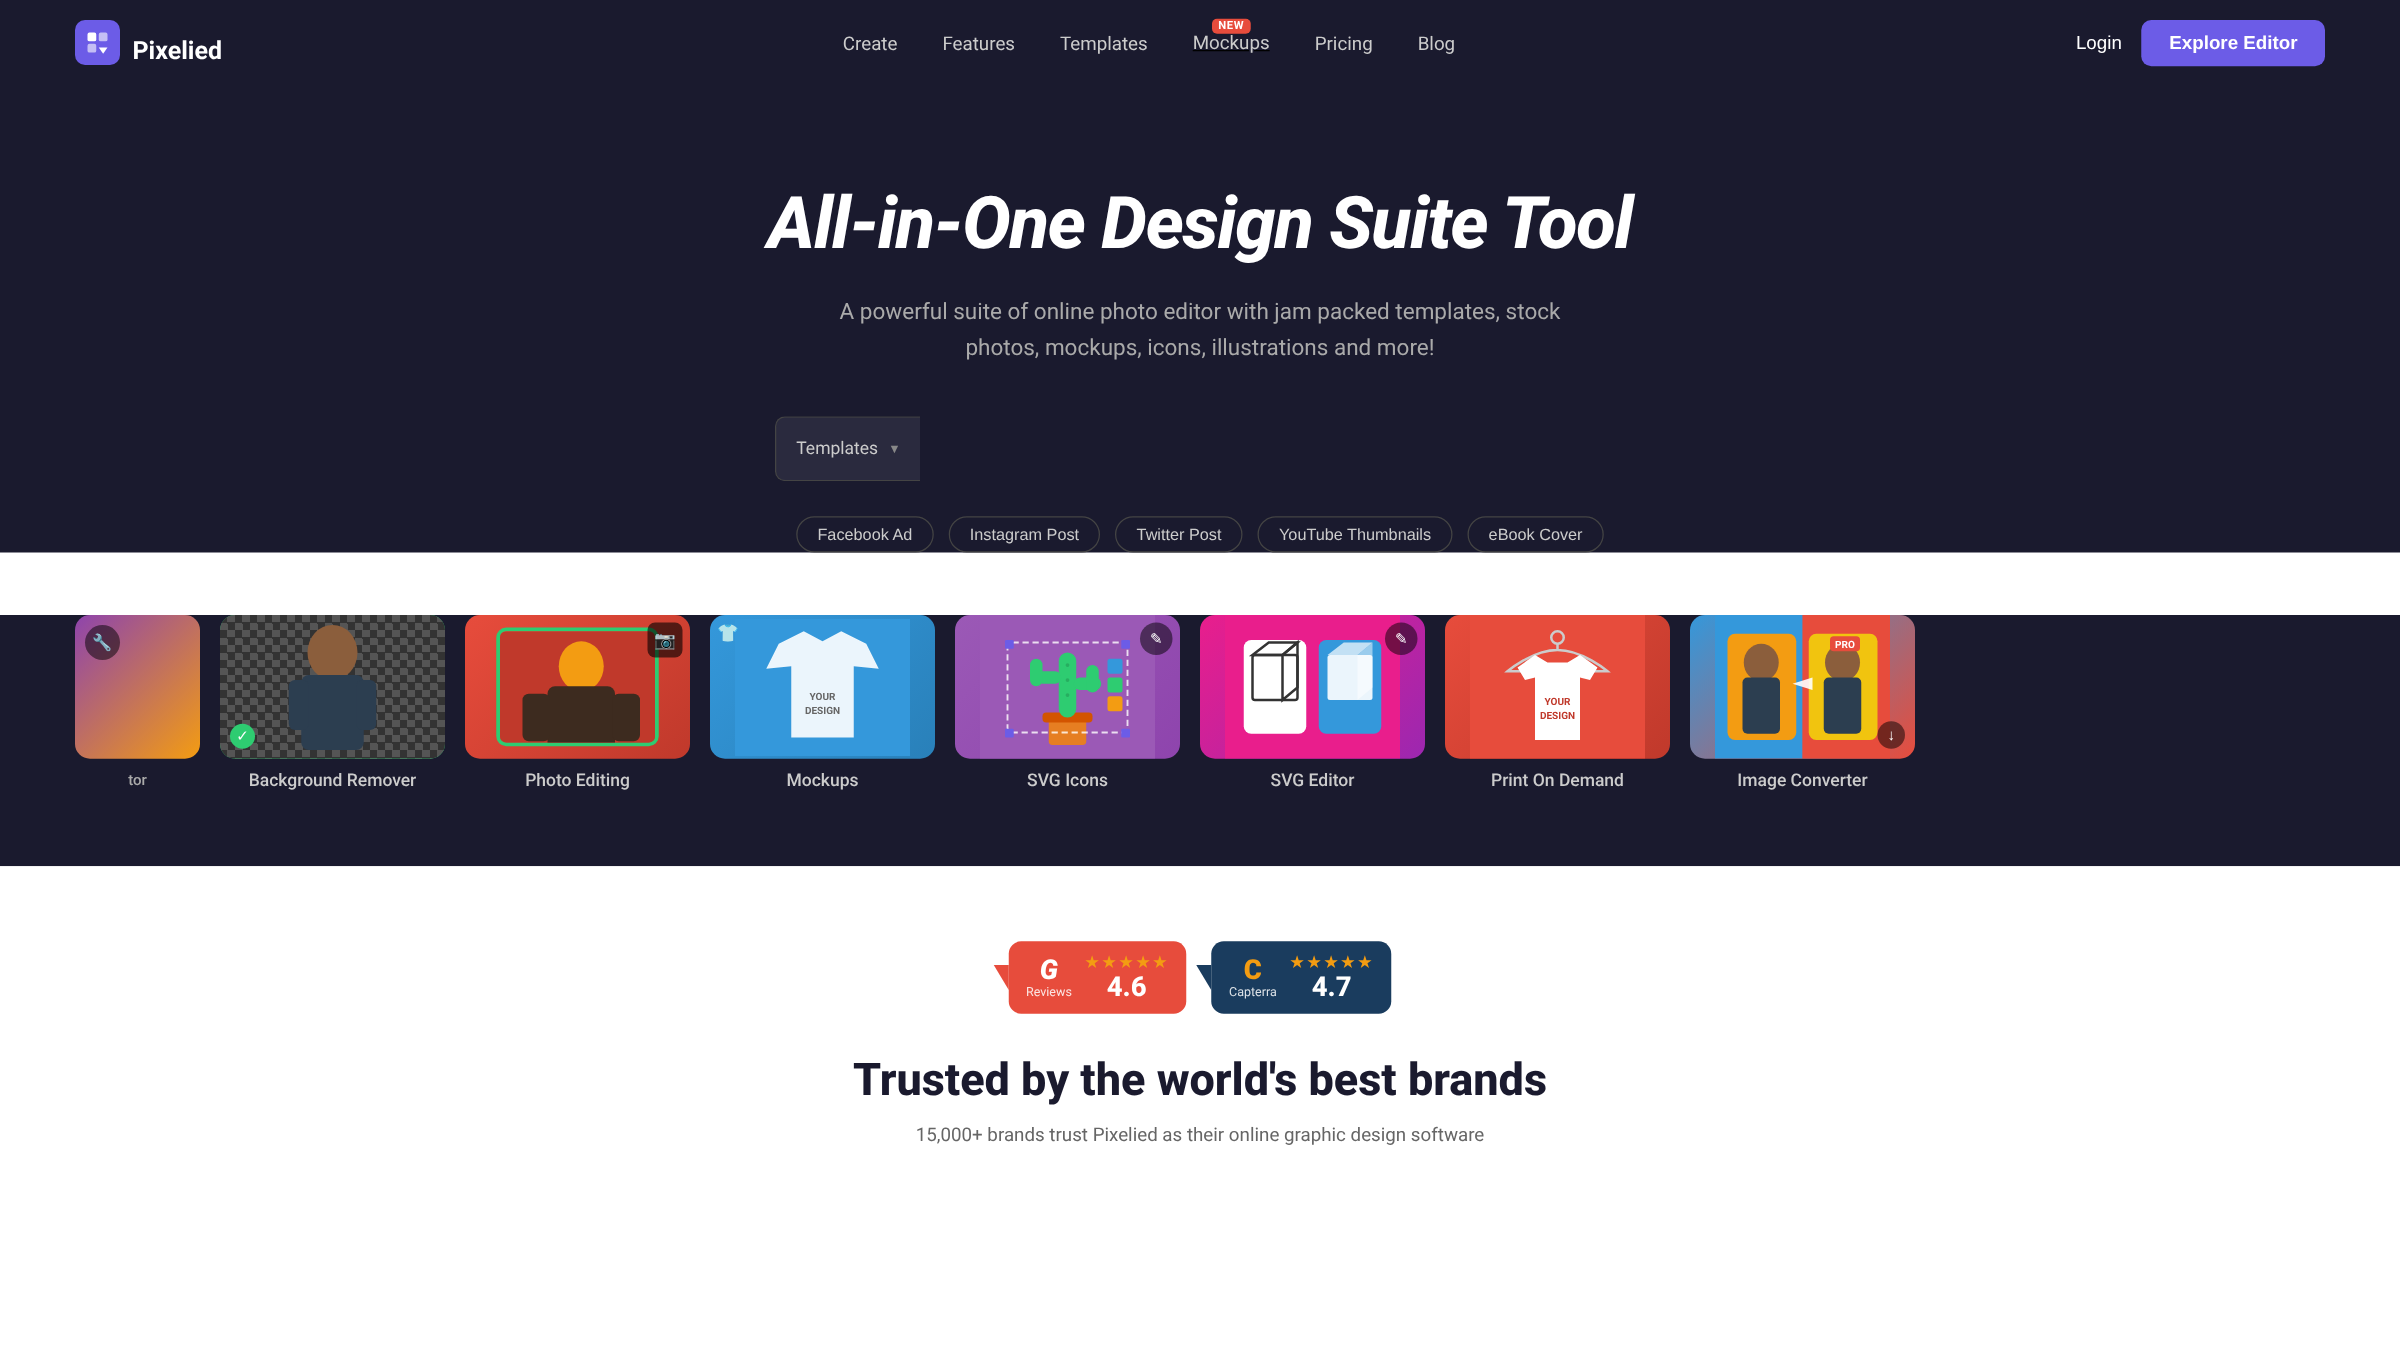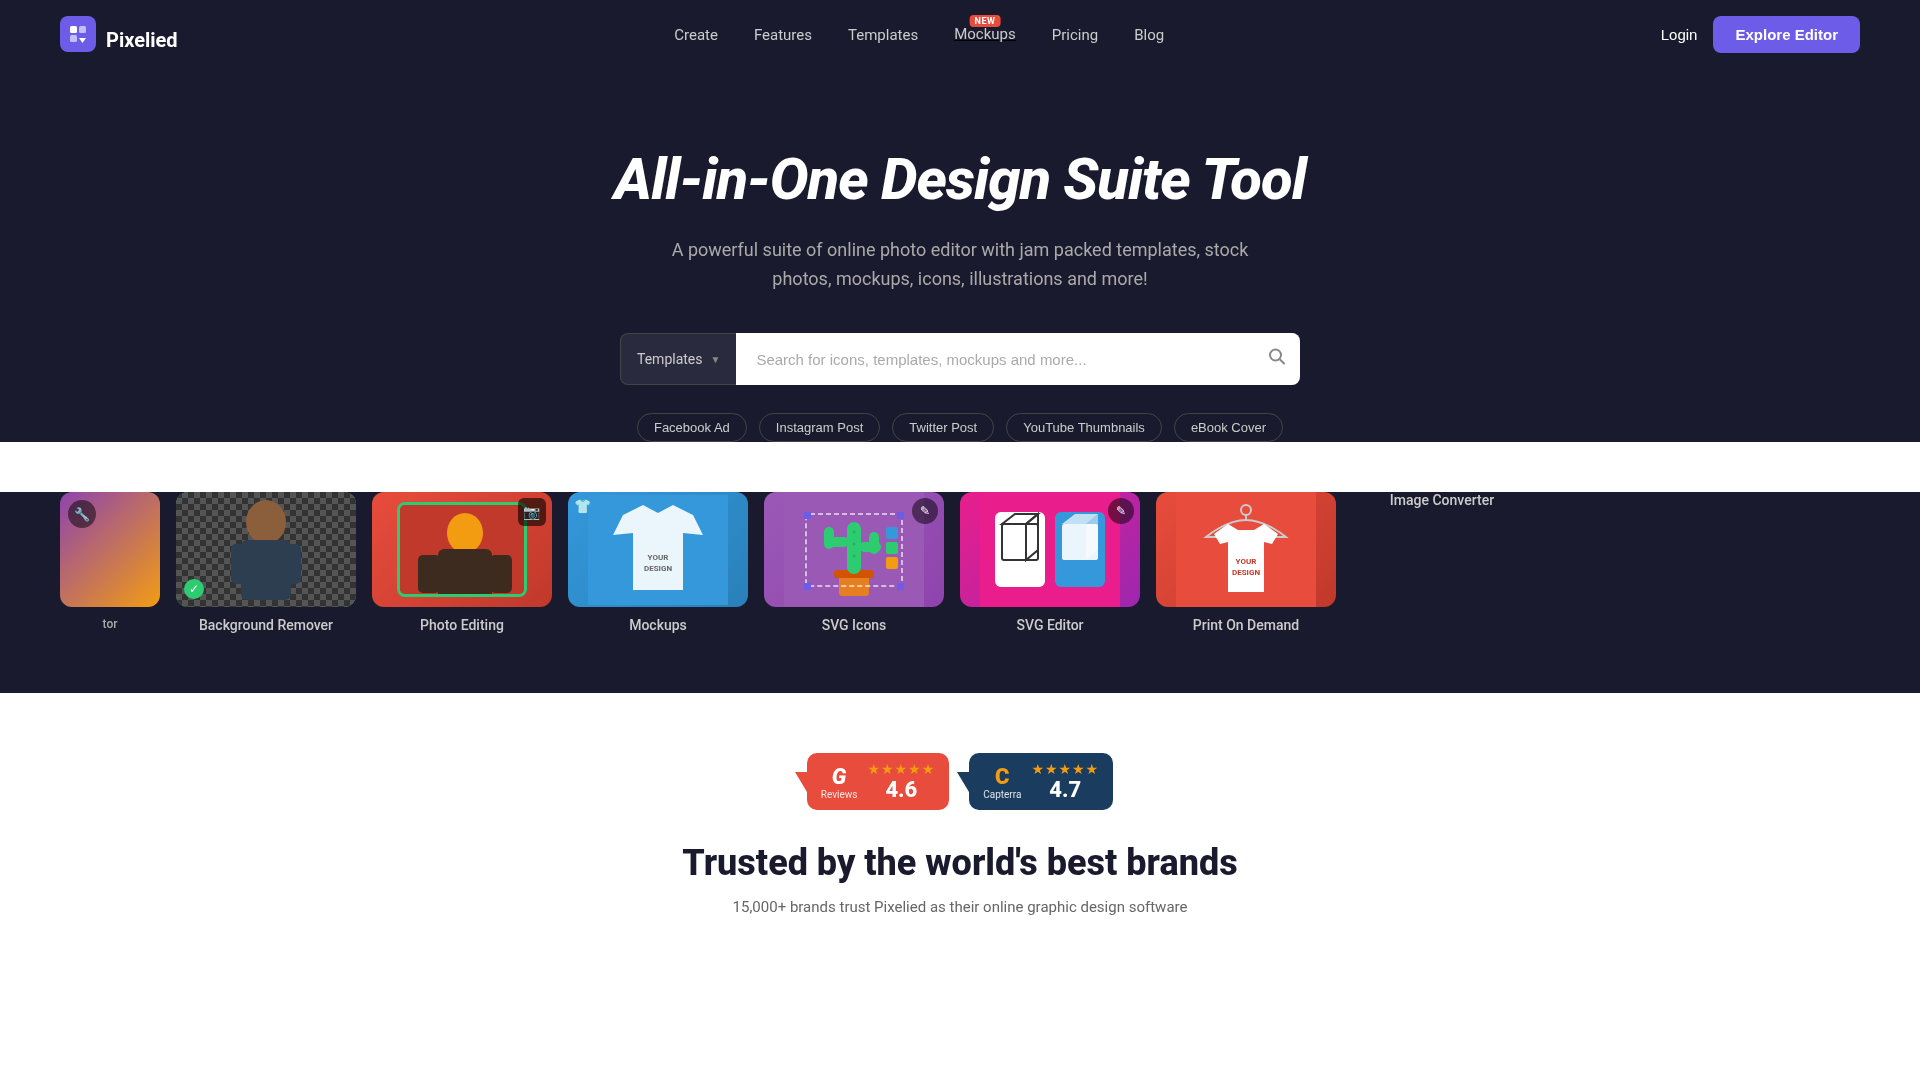--- a/index.html
+++ b/index.html
@@ -386,29 +386,20 @@
 
 <section class="hero">
   <h1 class="hero-title">All-in-One Design Suite Tool</h1>
   <p class="hero-subtitle">A powerful suite of online photo editor with jam packed templates, stock photos, mockups, icons, illustrations and more!</p>
 
   <div class="search-wrap">
     <div class="search-dropdown">
       <span>Templates</span>
       <span class="search-dropdown-arrow">▼</span>
     </div>
-    <div class="search-input-wrap">
-      <input class="search-input" type="text" placeholder="Search for icons, templates, mockups and more..." style="">
-      <button class="search-icon-btn">
-        <svg width="18" height="18" viewBox="0 0 18 18" fill="none">
-          <circle cx="7.5" cy="7.5" r="5.5" stroke="#888" stroke-width="2"></circle>
-          <line x1="11.5" y1="11.5" x2="16" y2="16" stroke="#888" stroke-width="2" stroke-linecap="round"></line>
-        </svg>
-      </button>
-    </div>
   </div>
 
   <div class="quick-tags">
     <button class="quick-tag">Facebook Ad</button>
     <button class="quick-tag">Instagram Post</button>
     <button class="quick-tag">Twitter Post</button>
     <button class="quick-tag">YouTube Thumbnails</button>
     <button class="quick-tag">eBook Cover</button>
   </div>
 </section>
@@ -557,20 +548,44 @@
 
             <text x="70" y="72" text-anchor="middle" font-size="8" fill="#c0392b" font-weight="bold">YOUR</text>
             <text x="70" y="83" text-anchor="middle" font-size="8" fill="#c0392b" font-weight="bold">DESIGN</text>
           </svg>
         </div>
       </div>
       <div class="carousel-label">Print On Demand</div>
     </div>
 
     <div class="carousel-item">
+      <div class="carousel-thumb thumb-converter">
+        <div class="thumb-inner" style="height:115px;">
+          <svg width="140" height="115" viewBox="0 0 140 115">
+
+            <rect width="70" height="115" fill="#3498db"></rect>
+            <rect x="70" width="70" height="115" fill="#e74c3c"></rect>
+
+            <rect x="10" y="15" width="55" height="85" rx="6" fill="#f39c12"></rect>
+            <ellipse cx="37" cy="38" rx="14" ry="15" fill="#8B5E3C"></ellipse>
+            <rect x="22" y="50" width="30" height="45" rx="4" fill="#2c3e50"></rect>
+
+            <rect x="75" y="15" width="55" height="85" rx="6" fill="#f1c40f"></rect>
+            <ellipse cx="102" cy="38" rx="14" ry="15" fill="#8B5E3C"></ellipse>
+            <rect x="87" y="50" width="30" height="45" rx="4" fill="#2c3e50"></rect>
+
+            <rect x="92" y="17" width="24" height="12" rx="3" fill="#e74c3c"></rect>
+            <text x="104" y="26" text-anchor="middle" font-size="8" fill="white" font-weight="bold">PRO</text>
+
+            <polygon points="62,55 78,50 78,60" fill="white" opacity="0.9"></polygon>
+          </svg>
+
+          <div style="position:absolute;bottom:8px;right:8px;background:rgba(0,0,0,0.5);width:22px;height:22px;border-radius:50%;display:flex;align-items:center;justify-content:center;color:#fff;font-size:12px;">↓</div>
+        </div>
+      </div>
       <div class="carousel-label">Image Converter</div>
     </div>
 
   </div>
 </section>
 
 <section class="trust-section">
   <div class="trust-badges">
 
     <div class="badge-g2">

